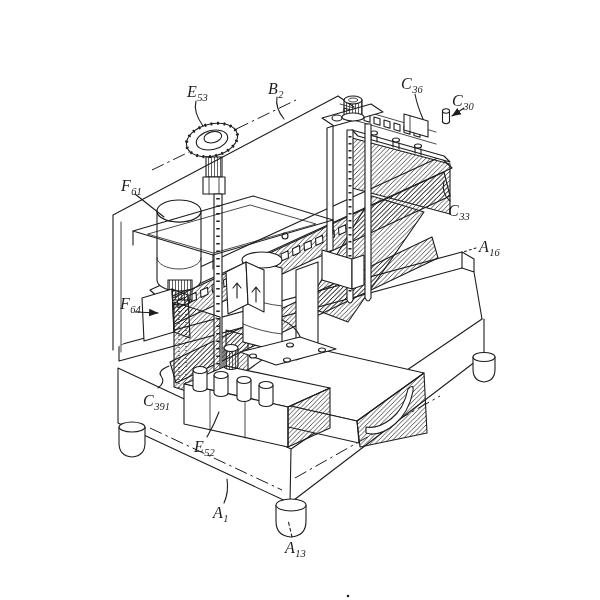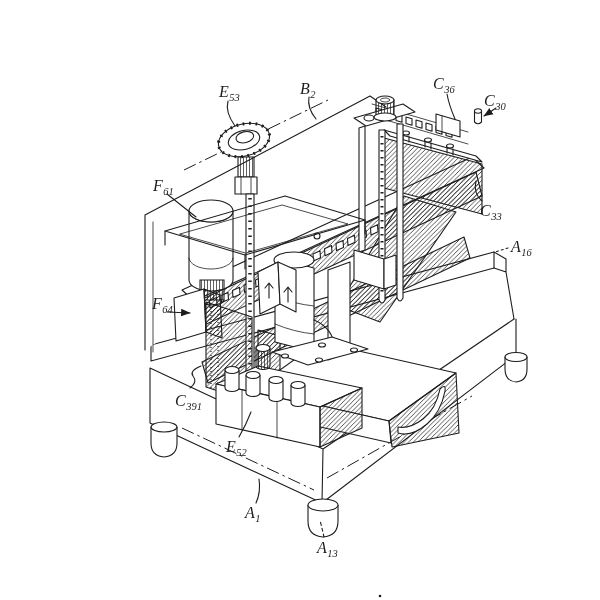--- a/index.html
+++ b/index.html
@@ -1,17 +1,17 @@
 <!DOCTYPE html>
 <html><head>
 <meta charset="utf-8">
 <style>
   html,body{margin:0;padding:0;background:#ffffff;}
   .stage{position:relative;width:504px;height:600px;background:#ffffff;overflow:hidden;
-         font-family:"Liberation Serif", serif;margin-left:32px;}
+         font-family:"Liberation Serif", serif;}
   svg{display:block}
   svg *{vector-effect:non-scaling-stroke;}
   .ink{stroke:#1d1d1d;fill:none;stroke-width:1.1;stroke-linecap:round;stroke-linejoin:round;}
   .inkthin{stroke:#1d1d1d;fill:none;stroke-width:.8;stroke-linecap:round;}
   .wh{fill:#ffffff;stroke:#1d1d1d;stroke-width:1.1;stroke-linejoin:round;}
   .hat{fill:url(#hatch);stroke:#1d1d1d;stroke-width:1.1;stroke-linejoin:round;}
   .knu{fill:url(#knurl);stroke:#1d1d1d;stroke-width:1.1;}
   .dd{stroke:#1d1d1d;fill:none;stroke-width:1;stroke-dasharray:13 4 2.5 4;}
   .lead{stroke:#1d1d1d;fill:none;stroke-width:1.1;stroke-linecap:round;}
   text.ref{font-family:"Liberation Serif",serif;font-style:italic;font-size:16px;fill:#1d1d1d;}

